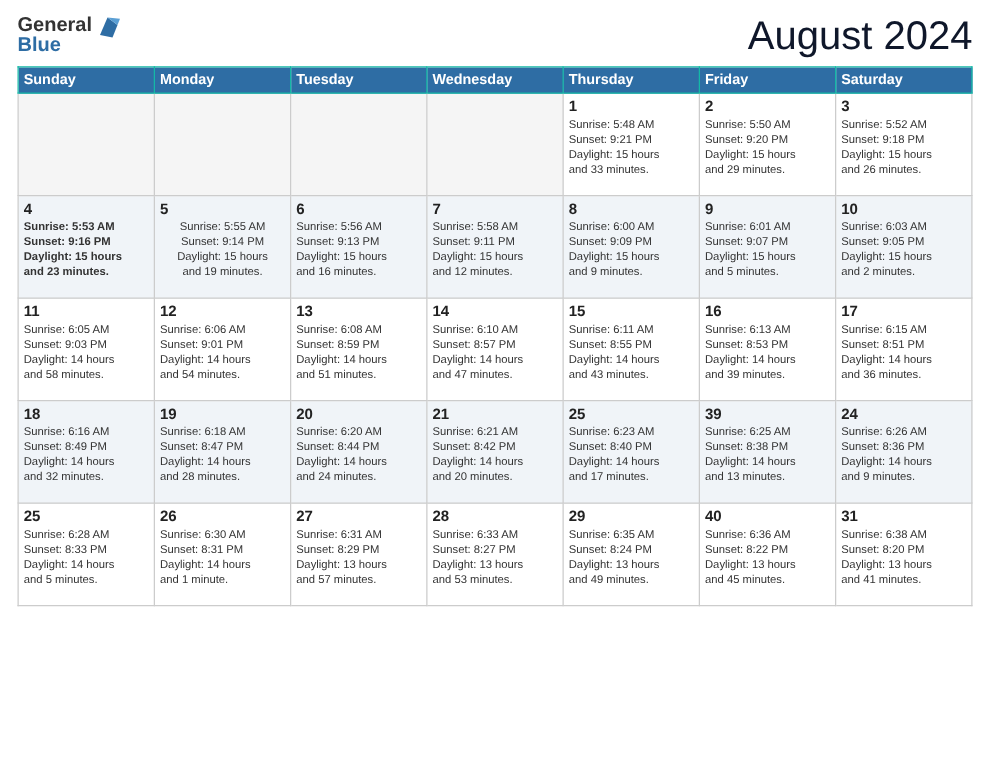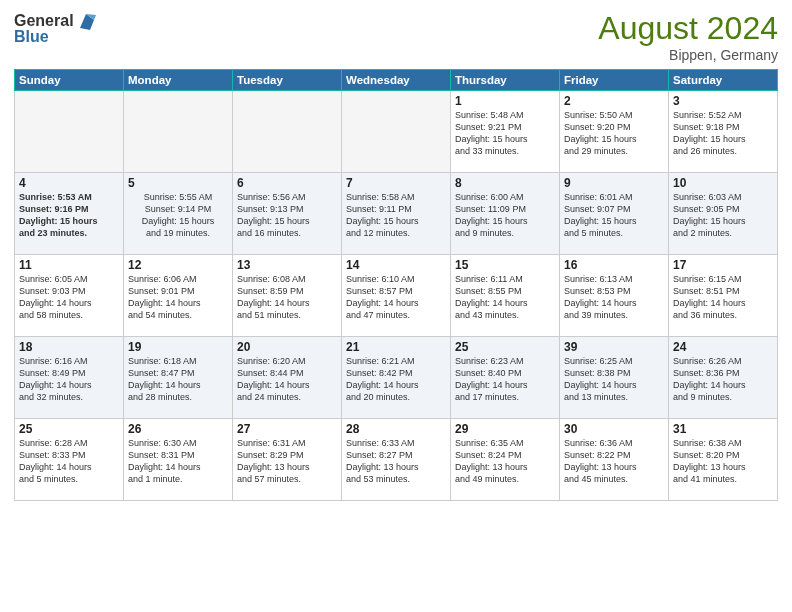--- a/index.html
+++ b/index.html
@@ -30,21 +30,21 @@
     .logo-icon {
       width: 20px;
       height: 22px;
       margin-left: 2px;
     }
     .title-block {
       text-align: right;
     }
     .month-title {
       font-size: 32px;
-      color: #4d7c0f;
+      color: #0f172a;
       font-weight: normal;
     }
     .location {
       font-size: 14px;
       color: #555;
     }
     .calendar {
       width: 100%;
       border-collapse: collapse;
       table-layout: fixed;
@@ -96,21 +96,20 @@
           <svg class="logo-icon" viewBox="0 0 20 22" xmlns="http://www.w3.org/2000/svg">
             <polygon points="4,18 10,4 18,10 14,20" fill="#2e6da4"></polygon>
             <polygon points="10,4 18,10 20,5" fill="#5a9fd4"></polygon>
           </svg>
         </div>
         <div class="logo-blue" style="font-size:16px;font-weight:bold;margin-top:-4px;">Blue</div>
       </div>
     </div>
     <div class="title-block">
       <div class="month-title">August 2024</div>
-      <div class="location">Bippen, Germany</div>
     </div>
   </div>
 
   <table class="calendar">
     <thead>
       <tr>
         <th>Sunday</th>
         <th>Monday</th>
         <th>Tuesday</th>
         <th>Wednesday</th>
@@ -172,21 +171,21 @@
           <td>
             <div class="day-number">7</div>
             <div class="day-info" style="white-space: pre-line;">Sunrise: 5:58 AM
 Sunset: 9:11 PM
 Daylight: 15 hours
 and 12 minutes.</div>
           </td>
           <td>
             <div class="day-number">8</div>
             <div class="day-info" style="white-space: pre-line;">Sunrise: 6:00 AM
-Sunset: 11:09 PM
+Sunset: 9:09 PM
 Daylight: 15 hours
 and 9 minutes.</div>
           </td>
           <td>
             <div class="day-number">9</div>
             <div class="day-info" style="white-space: pre-line;">Sunrise: 6:01 AM
 Sunset: 9:07 PM
 Daylight: 15 hours
 and 5 minutes.</div>
           </td>
@@ -330,21 +329,21 @@
 and 53 minutes.</div>
           </td>
           <td>
             <div class="day-number">29</div>
             <div class="day-info" style="white-space: pre-line;">Sunrise: 6:35 AM
 Sunset: 8:24 PM
 Daylight: 13 hours
 and 49 minutes.</div>
           </td>
           <td>
-            <div class="day-number">30</div>
+            <div class="day-number">40</div>
             <div class="day-info" style="white-space: pre-line;">Sunrise: 6:36 AM
 Sunset: 8:22 PM
 Daylight: 13 hours
 and 45 minutes.</div>
           </td>
           <td>
             <div class="day-number">31</div>
             <div class="day-info" style="white-space: pre-line;">Sunrise: 6:38 AM
 Sunset: 8:20 PM
 Daylight: 13 hours

